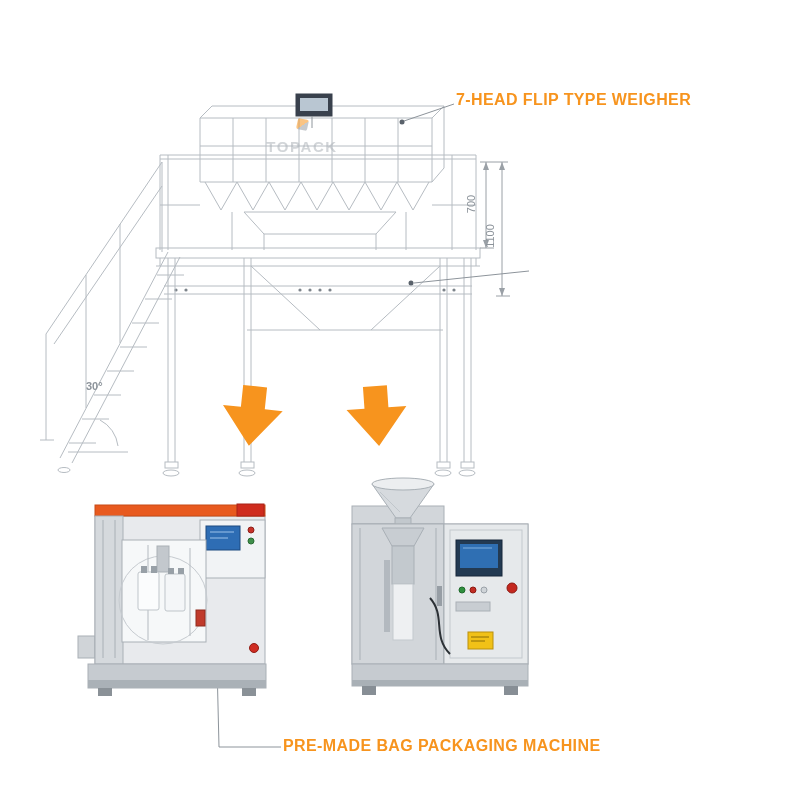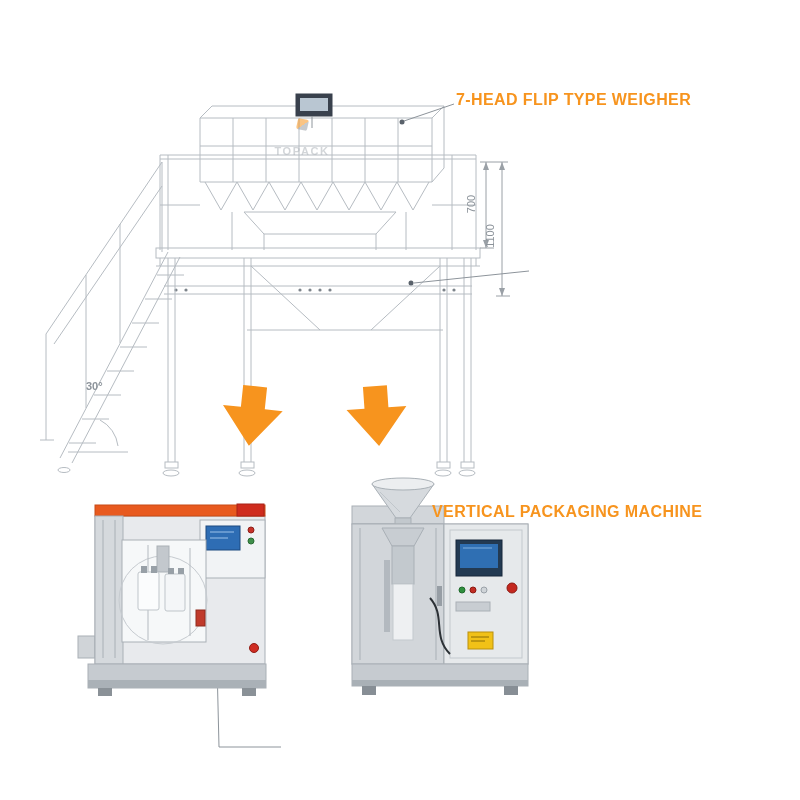--- a/index.html
+++ b/index.html
@@ -21,21 +21,21 @@
   }
   .watermark{
     position:absolute;left:266px;top:116px;width:72px;text-align:center;opacity:.55;
   }
   .wm-mark{
     display:inline-block;width:11px;height:11px;border-radius:2px;
     background:linear-gradient(135deg,#f7941e 55%,#9aa0a6 55%);
     transform:rotate(12deg);
   }
   .wm-text{
-    display:block;font-size:11px;font-weight:700;color:#aeb4ba;letter-spacing:1.6px;margin-top:11px;
+    display:block;font-size:15px;font-weight:700;color:#aeb4ba;letter-spacing:1.6px;margin-top:4px;
   }
 </style>
 </head>
 <body>
 
 <div class="canvas">
 
   <svg class="art" width="800" height="800" viewBox="0 0 800 800">
 
     <g stroke="#b6bcc2" fill="none" stroke-width="1">
@@ -188,22 +188,22 @@
       <rect x="352" y="664" width="176" height="22" fill="#c6cbd0"></rect>
       <rect x="352" y="680" width="176" height="6" fill="#a9b0b6" stroke="none"></rect>
       <rect x="362" y="686" width="14" height="9" fill="#878e95" stroke="none"></rect>
       <rect x="504" y="686" width="14" height="9" fill="#878e95" stroke="none"></rect>
     </g>
   </svg>
 
   <div class="callout" style="left:456px;top:91px">7-HEAD FLIP TYPE WEIGHER</div>
 
 
-  <div class="callout" style="left:432px;top:503px">VERTICAL PACKAGING MACHINE</div>
-
+
+  <div class="callout" style="left:283px;top:737px">PRE-MADE BAG PACKAGING MACHINE</div>
 
   <div class="dim" style="left:462px;top:198px">700</div>
 
   <div class="dim" style="left:478px;top:230px">1100</div>
 
   <div class="angle" style="left:86px;top:380px">30°</div>
 
   <div class="watermark">
     <span class="wm-mark"></span>
     <span class="wm-text">TOPACK</span>

